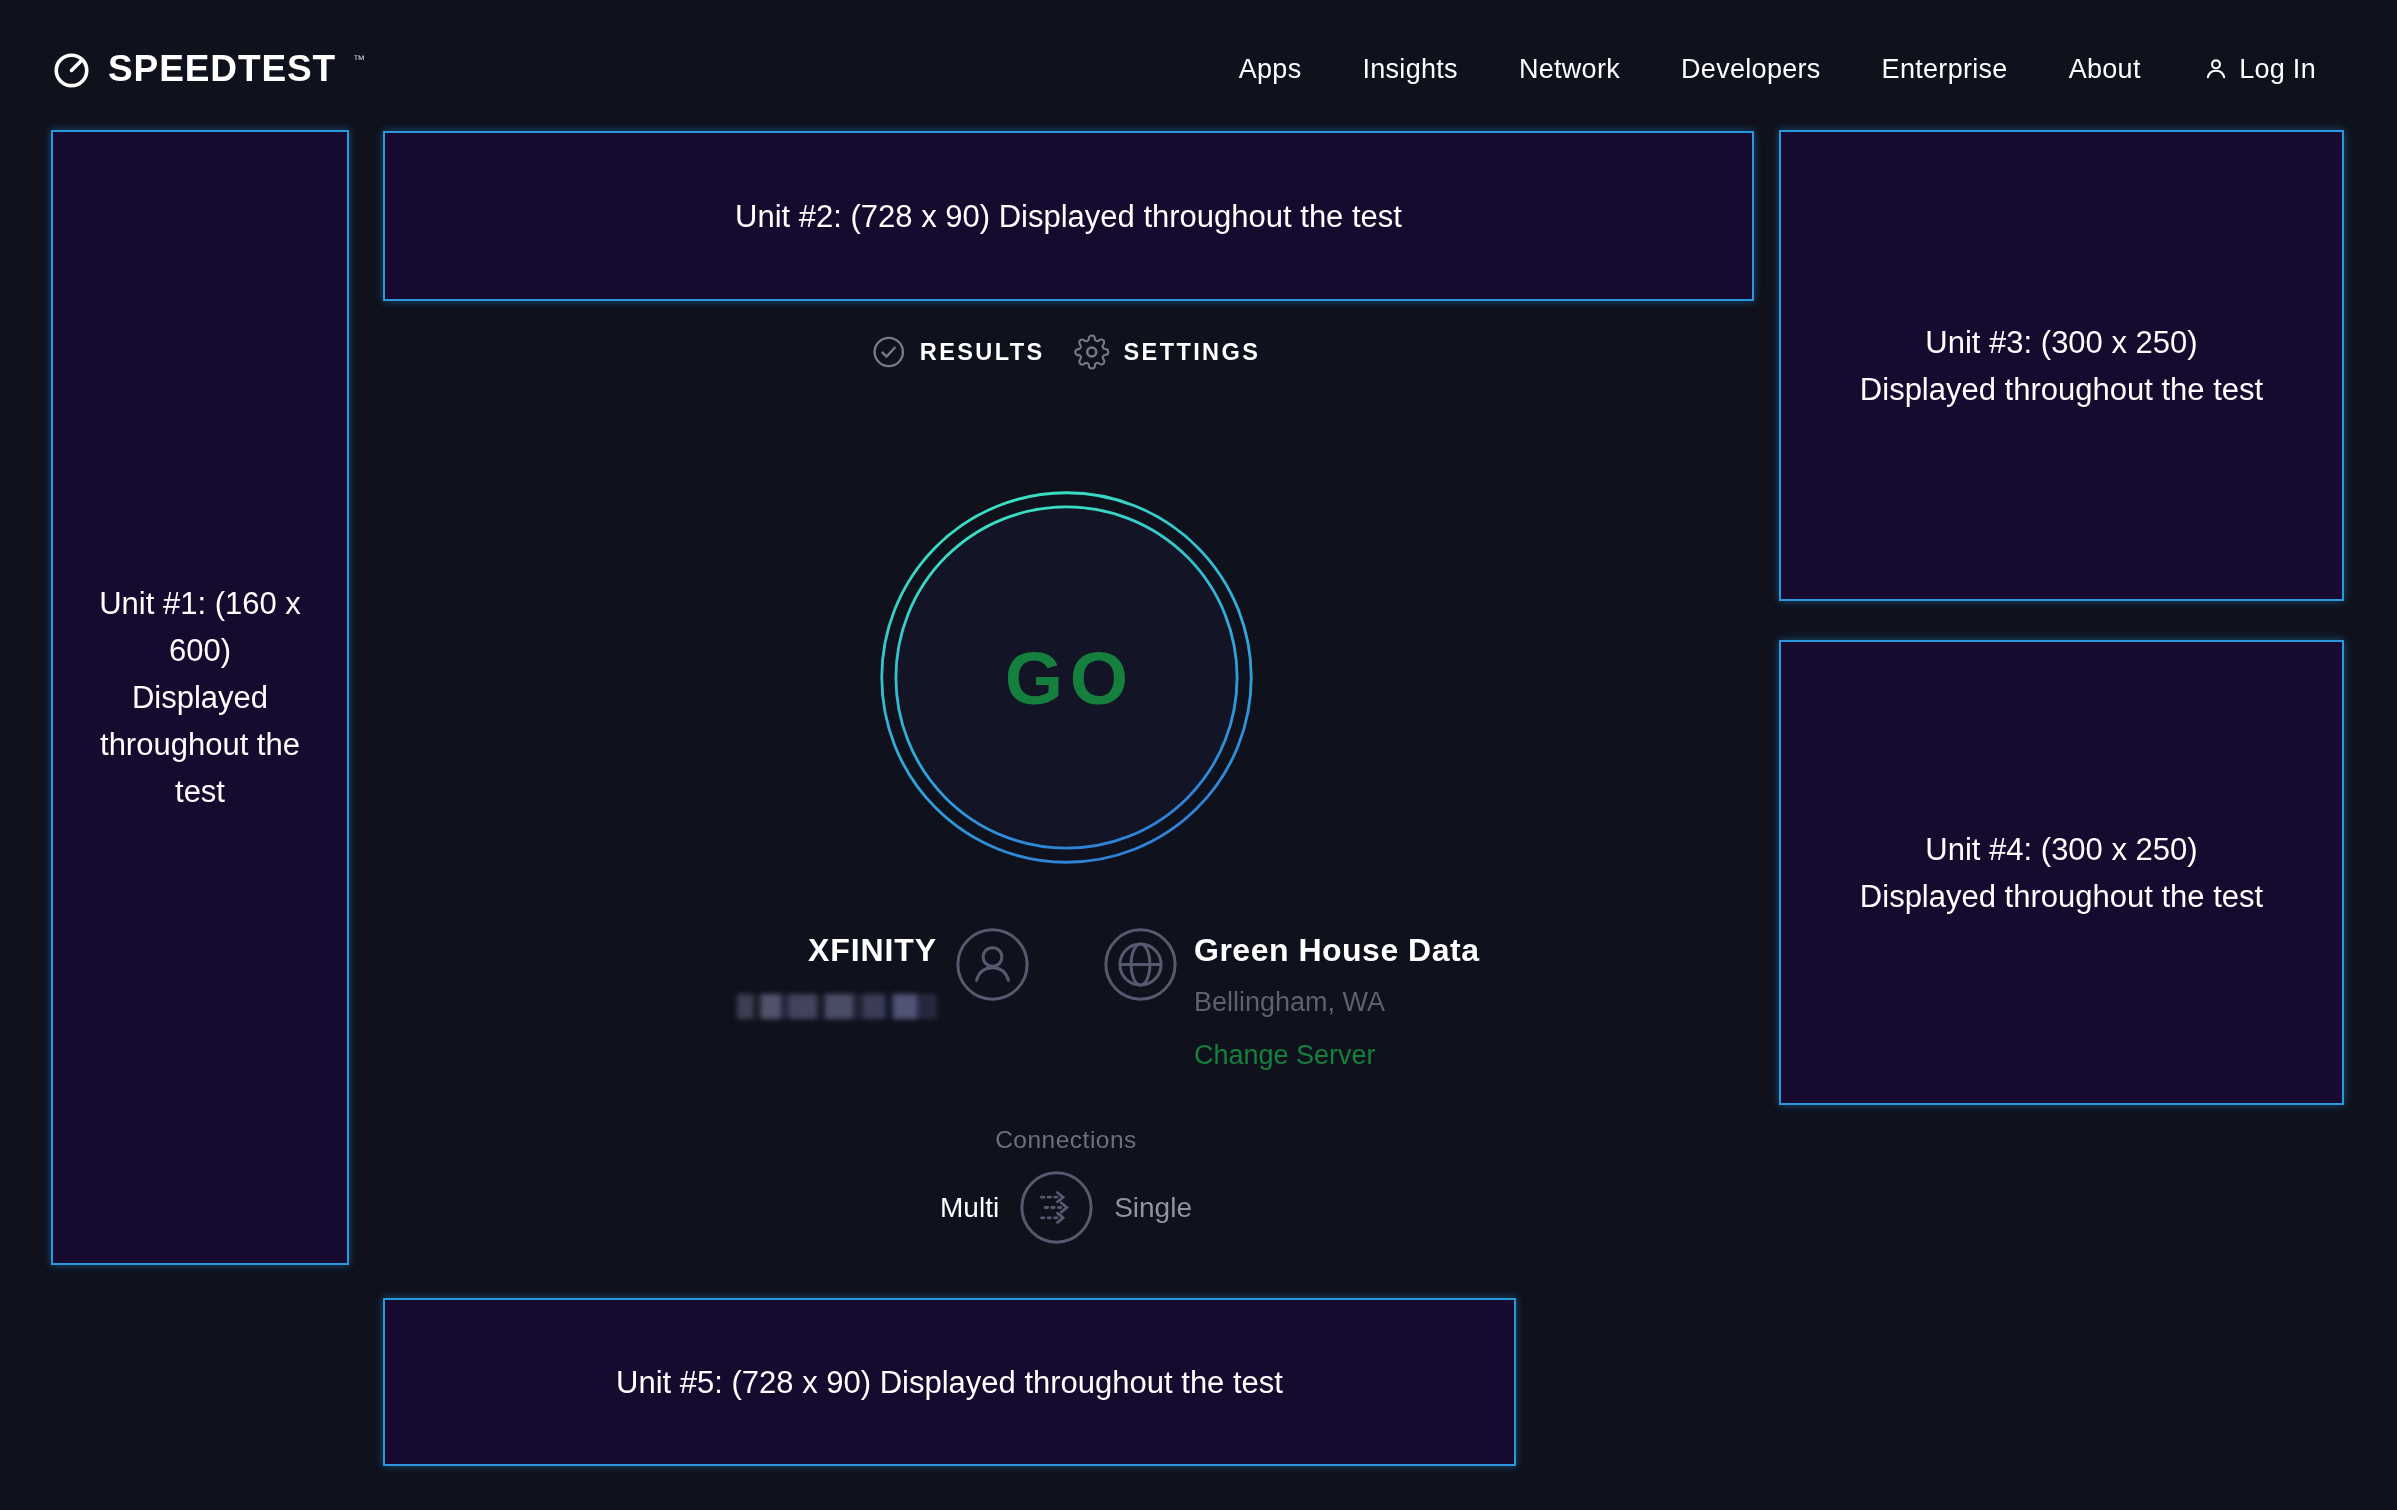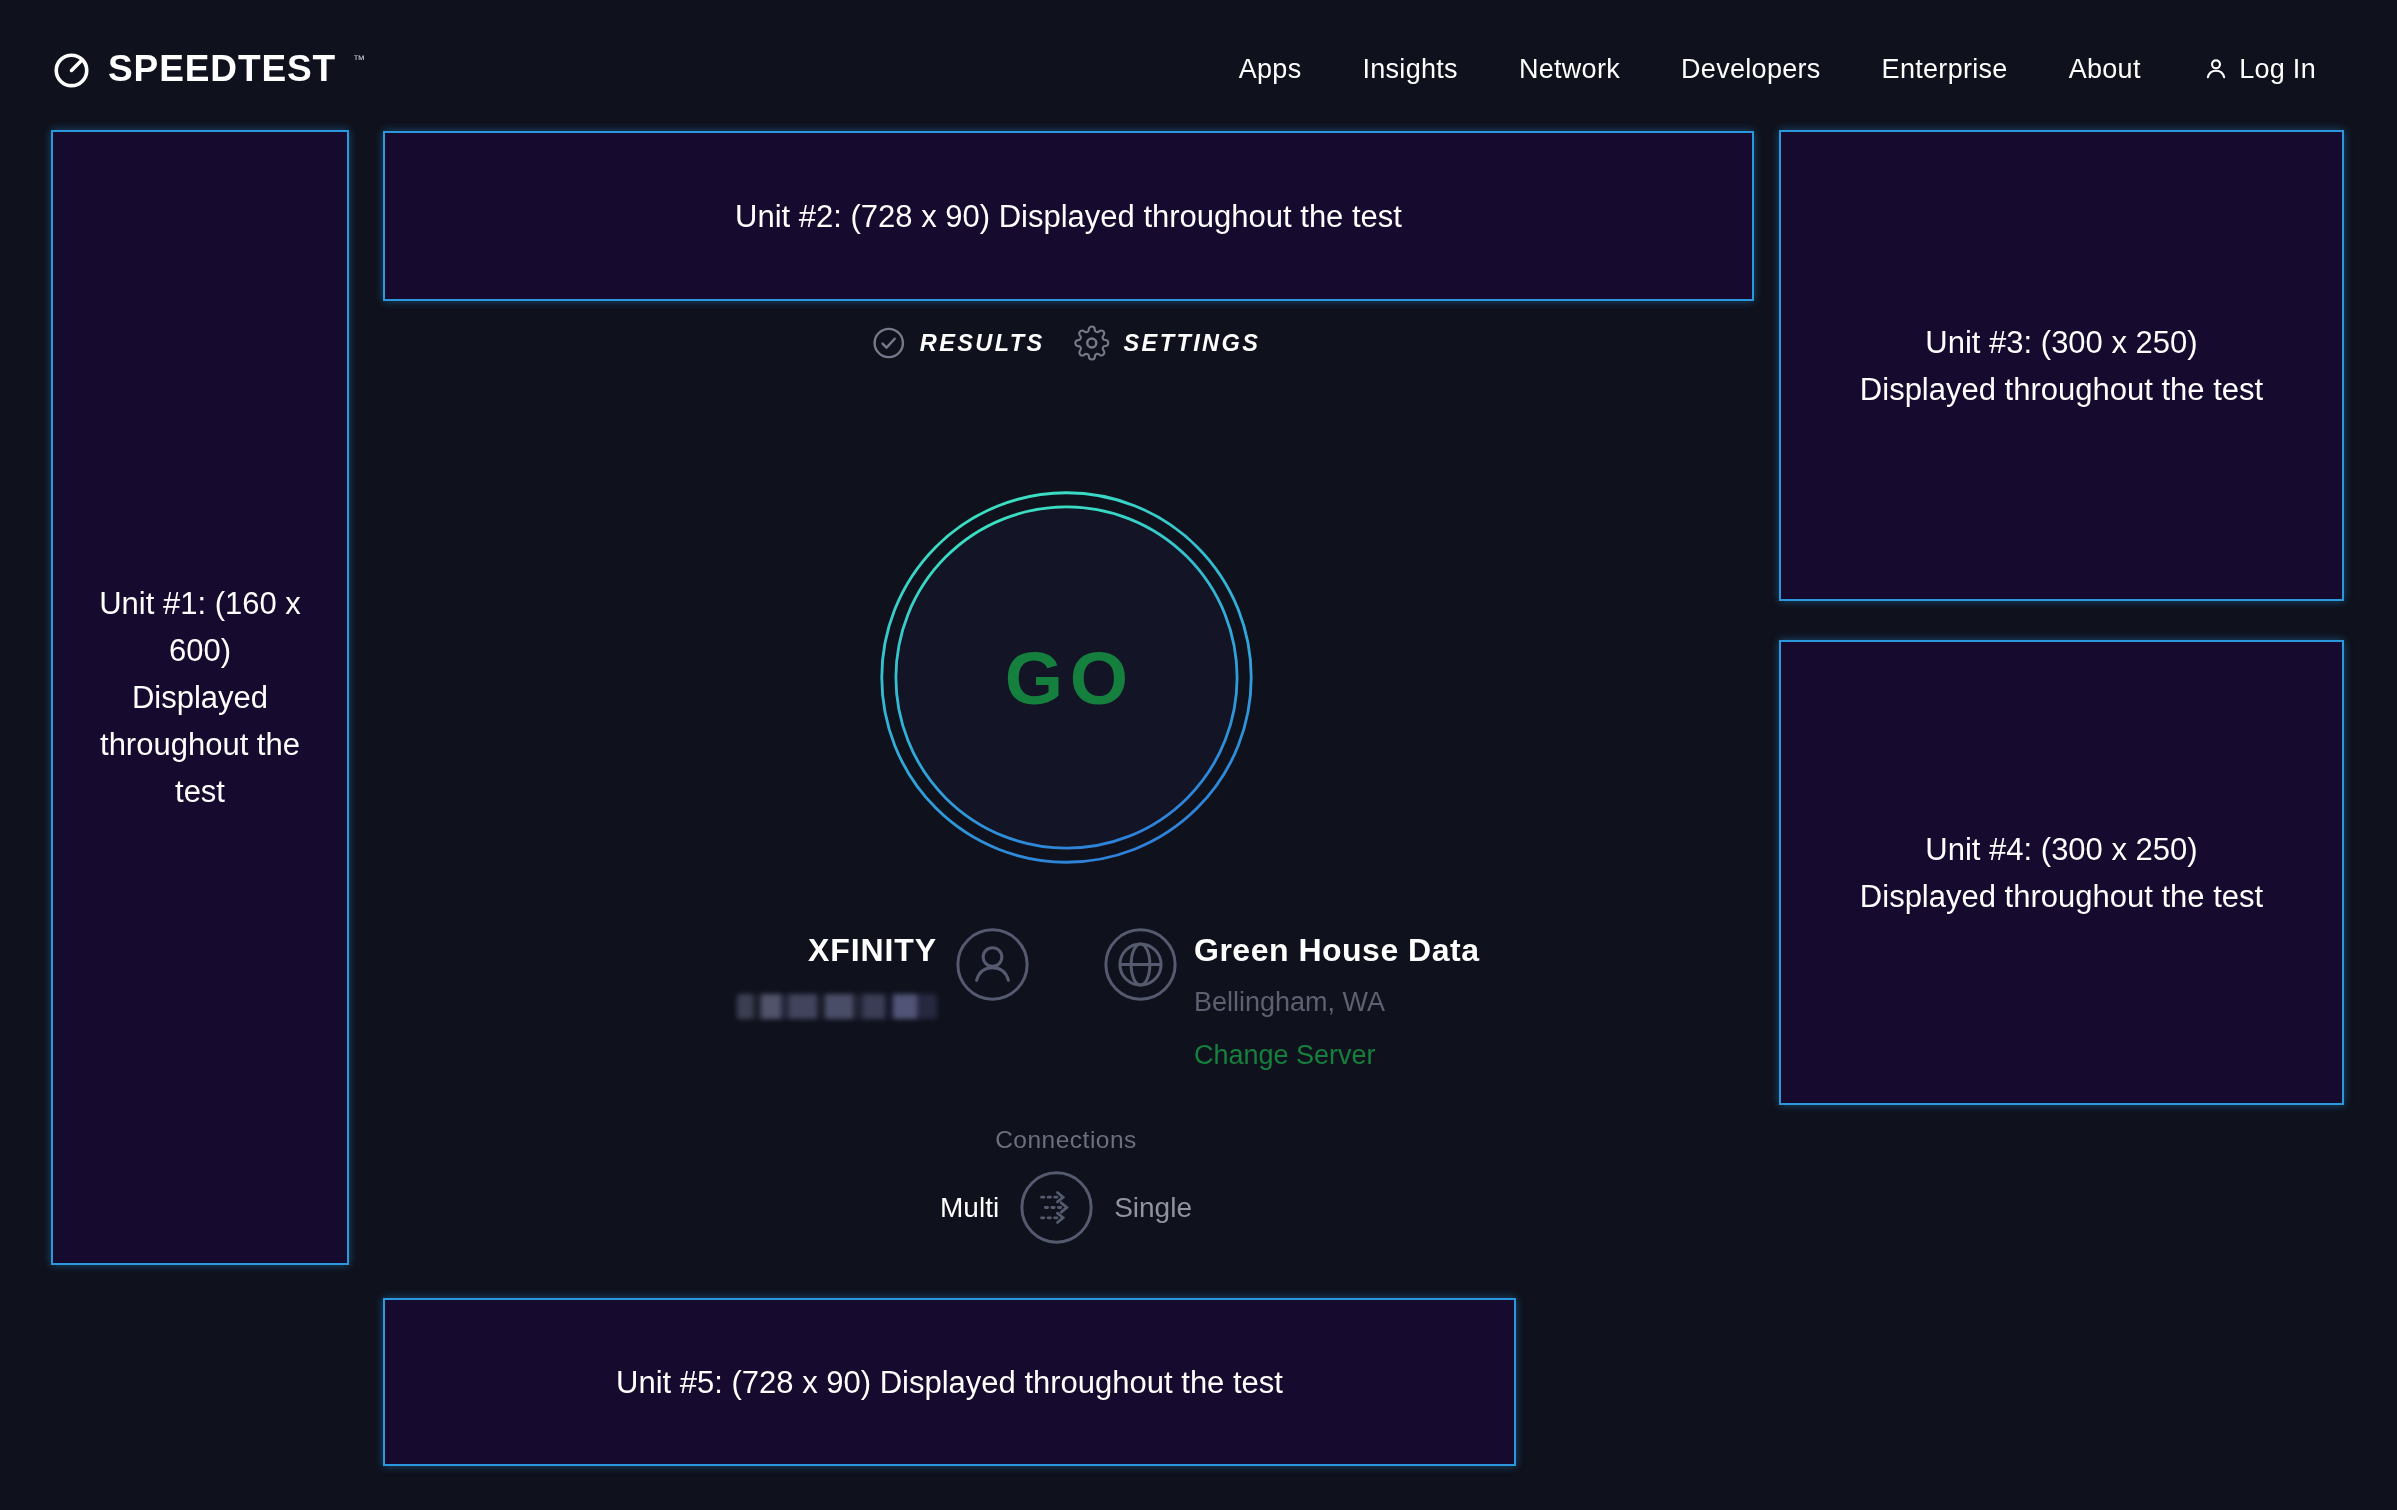--- a/index.html
+++ b/index.html
@@ -40,22 +40,22 @@
   #ad1 { left:51px;  top:130px;  width:298px;  height:1135px; }
   #ad1 span { width:202px; }
   #ad2 { left:383px; top:131px;  width:1371px; height:170px; }
   #ad3 { left:1779px; top:130px; width:565px;  height:471px; }
   #ad3 span, #ad4 span { width:414px; }
   #ad4 { left:1779px; top:640px; width:565px;  height:465px; }
   #ad5 { left:383px; top:1298px; width:1133px; height:168px; }
 
   
   .tabs {
-    position:absolute; top:325px; left:1066px; transform:translateX(-50%);
-    display:flex; align-items:center; gap:29px;font-style:italic;
+    position:absolute; top:334px; left:1066px; transform:translateX(-50%);
+    display:flex; align-items:center; gap:29px;
   }
   .tab { display:flex; align-items:center; gap:14px; cursor:pointer; }
   .tab svg { color:#757989; }
   .tab span {
     font-size:23.5px; font-weight:700; letter-spacing:2.4px; color:#fff;
   }
 
   
   .go-btn {
     position:absolute; left:878px; top:489px; width:377px; height:377px;

